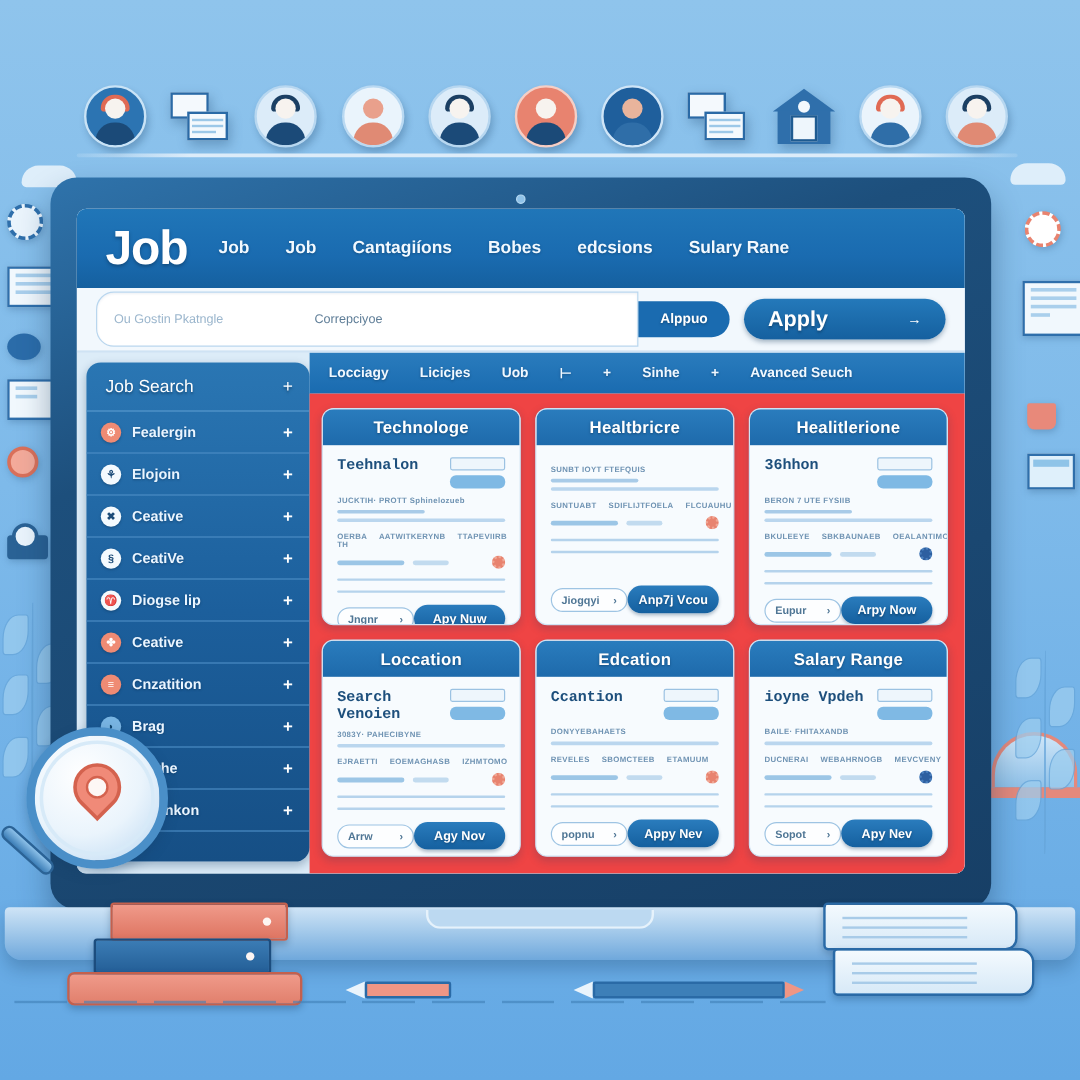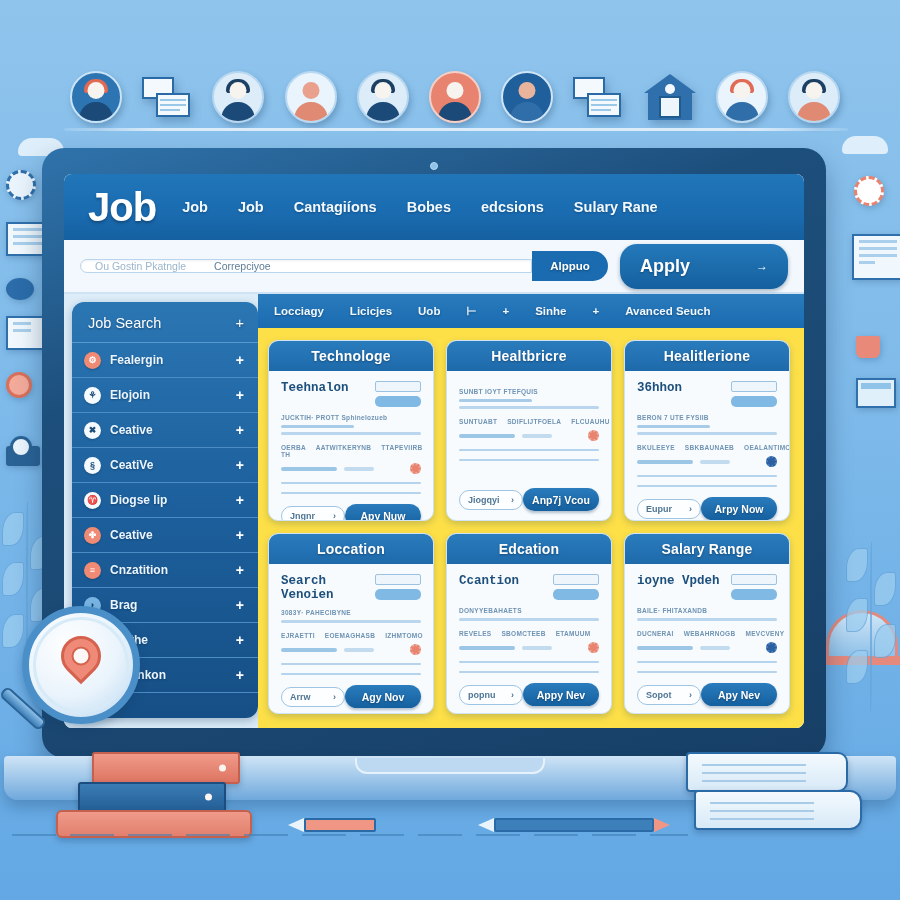--- a/index.html
+++ b/index.html
@@ -171,34 +171,34 @@
     text-shadow: 0 1px 2px rgba(8,40,70,.4); white-space: nowrap; cursor: pointer;
   }
 
   
   #search-bar {
     background: #f2f8fd; height: 54px; display: flex; align-items: center;
     padding: 0 16px; gap: 12px; flex: 0 0 auto;
     border-bottom: 2px solid #cfe3f4;
   }
   #search-field {
-    flex: 1 1 auto; height: 14px; background: #ffffff; border: 1px solid #b9d6ee;
-    border-radius: 15px 0 0 15px; display: flex; align-items: center; padding: 0 14px; gap: 28px;
+    flex: 1 1 auto; height: 46px; background: #ffffff; border: 1px solid #b9d6ee;
+    border-radius: 15px 0 0 15px; display: flex; align-items: center; padding: 0 14px; gap: 76px;
     box-shadow: inset 0 1px 2px rgba(30,70,110,.08);
   }
   #search-placeholder { color: #9bb6cd; font-size: 10.5px; }
   #search-value { color: #5e7d97; font-size: 10.5px; }
   #search-submit {
     height: 30px; min-width: 76px; margin-left: -12px; background: #1a6bb0;
     border-radius: 0 15px 15px 0; color: #fff; font-size: 11.5px; font-weight: 700;
     display: flex; align-items: center; justify-content: center; cursor: pointer;
     text-shadow: 0 1px 2px rgba(8,40,70,.5);
   }
   #apply-cta {
-    height: 45px; width: 168px; background: linear-gradient(180deg,#2479ba,#15609f);
+    height: 34px; width: 168px; background: linear-gradient(180deg,#2479ba,#15609f);
     border-radius: 17px; color: #fff; display: flex; align-items: center;
     justify-content: space-between; padding: 0 20px; cursor: pointer;
     box-shadow: 0 2px 4px rgba(12,48,82,.35);
   }
   #apply-cta .lbl { font-size: 18px; font-weight: 700; text-shadow: 0 1px 2px rgba(8,40,70,.45); }
   #apply-cta .arw { font-size: 12px; }
 
   
   #site-body { flex: 1 1 auto; display: flex; min-height: 0; background: #dcecf8; }
 
@@ -240,21 +240,21 @@
     height: 34px; background: linear-gradient(180deg,#2a7cbd,#1a6bb0);
     display: flex; align-items: center; gap: 26px; padding: 0 16px; flex: 0 0 auto;
   }
   .filter-item {
     color: #f0f8ff; font-size: 11.5px; font-weight: 700; white-space: nowrap;
     text-shadow: 0 1px 2px rgba(8,40,70,.45); cursor: pointer;
   }
   #card-grid {
     flex: 1 1 auto; display: grid; grid-template-columns: repeat(3, 1fr);
     grid-template-rows: repeat(2, 1fr); gap: 12px; padding: 12px 14px 14px 10px;
-    background: #fde047; min-height: 0;
+    background: #ef4444; min-height: 0;
   }
   .job-card {
     background: #f7fbfe; border-radius: 10px; overflow: hidden;
     display: flex; flex-direction: column;
     box-shadow: 0 3px 7px rgba(20,60,100,.22); border: 1px solid #cfe3f4;
   }
   .card-head {
     background: linear-gradient(180deg,#2a7cbd,#1e6aab); color: #fff;
     font-size: 14px; font-weight: 700; text-align: center; padding: 7px 4px;
     text-shadow: 0 1px 2px rgba(8,40,70,.5); letter-spacing: .2px;

